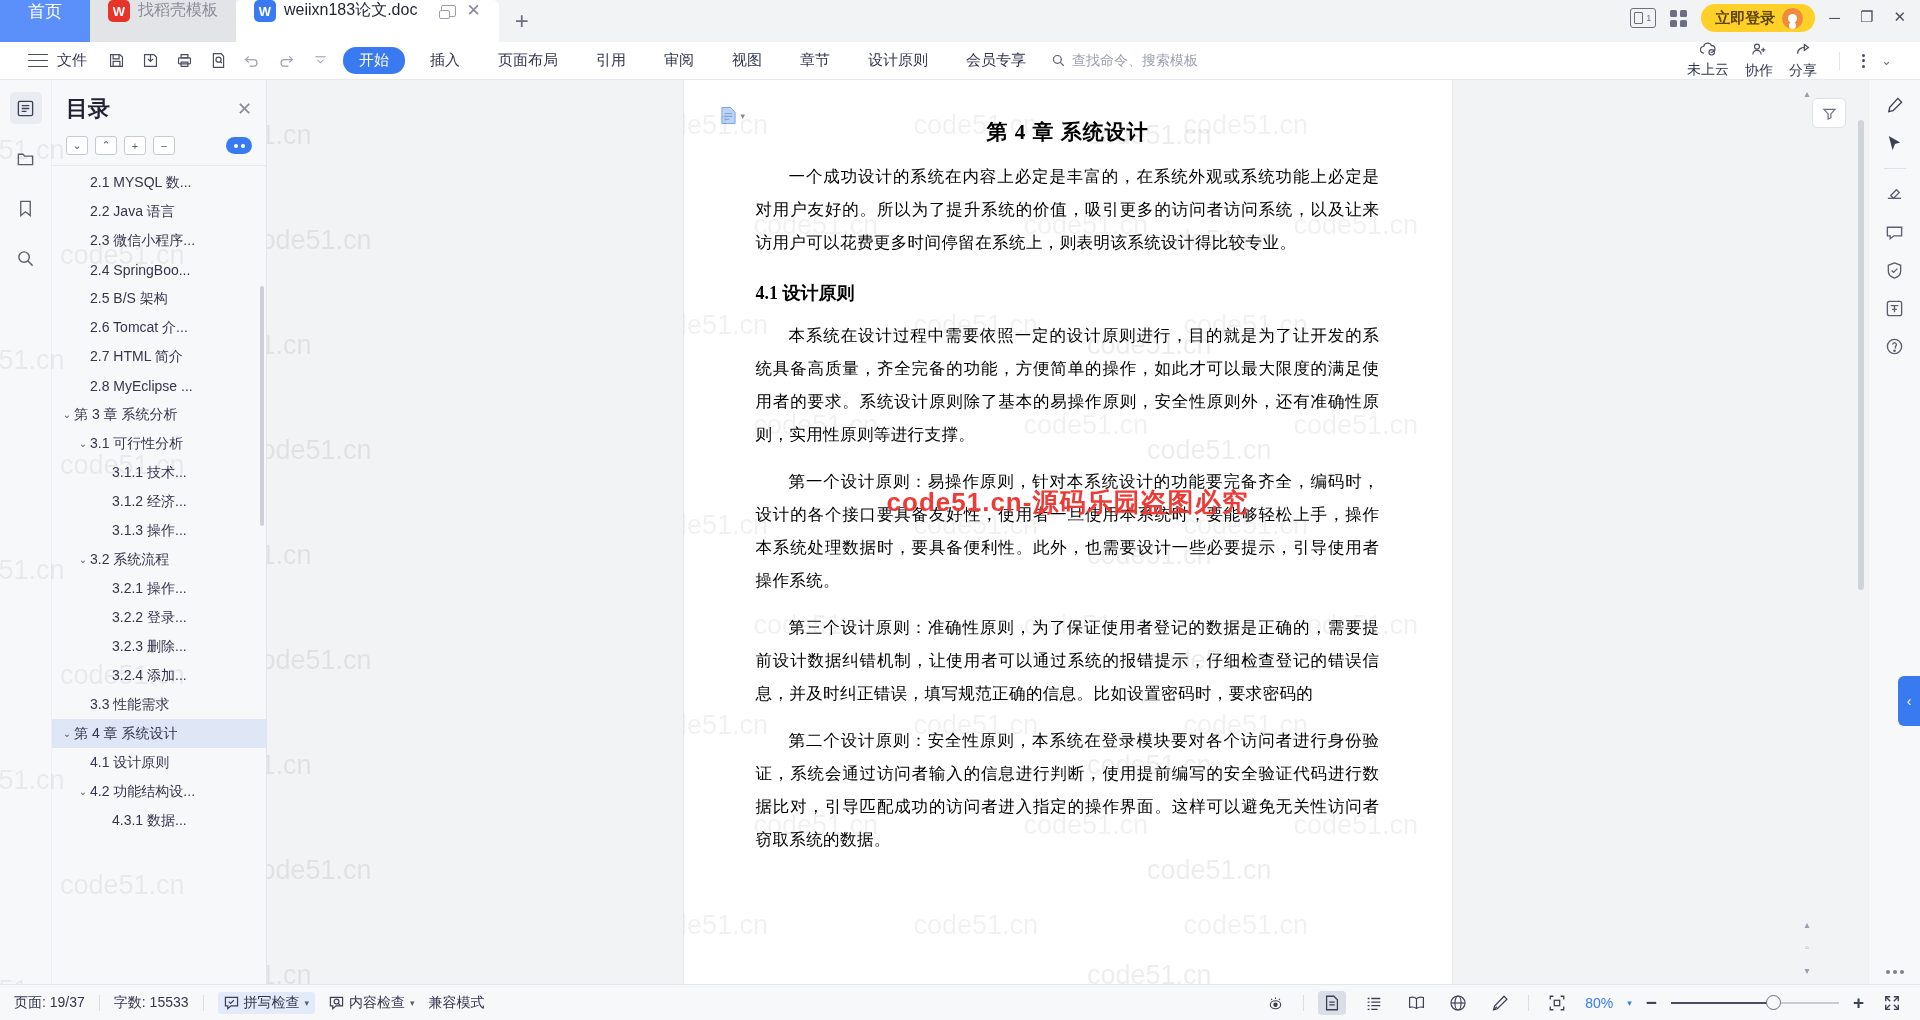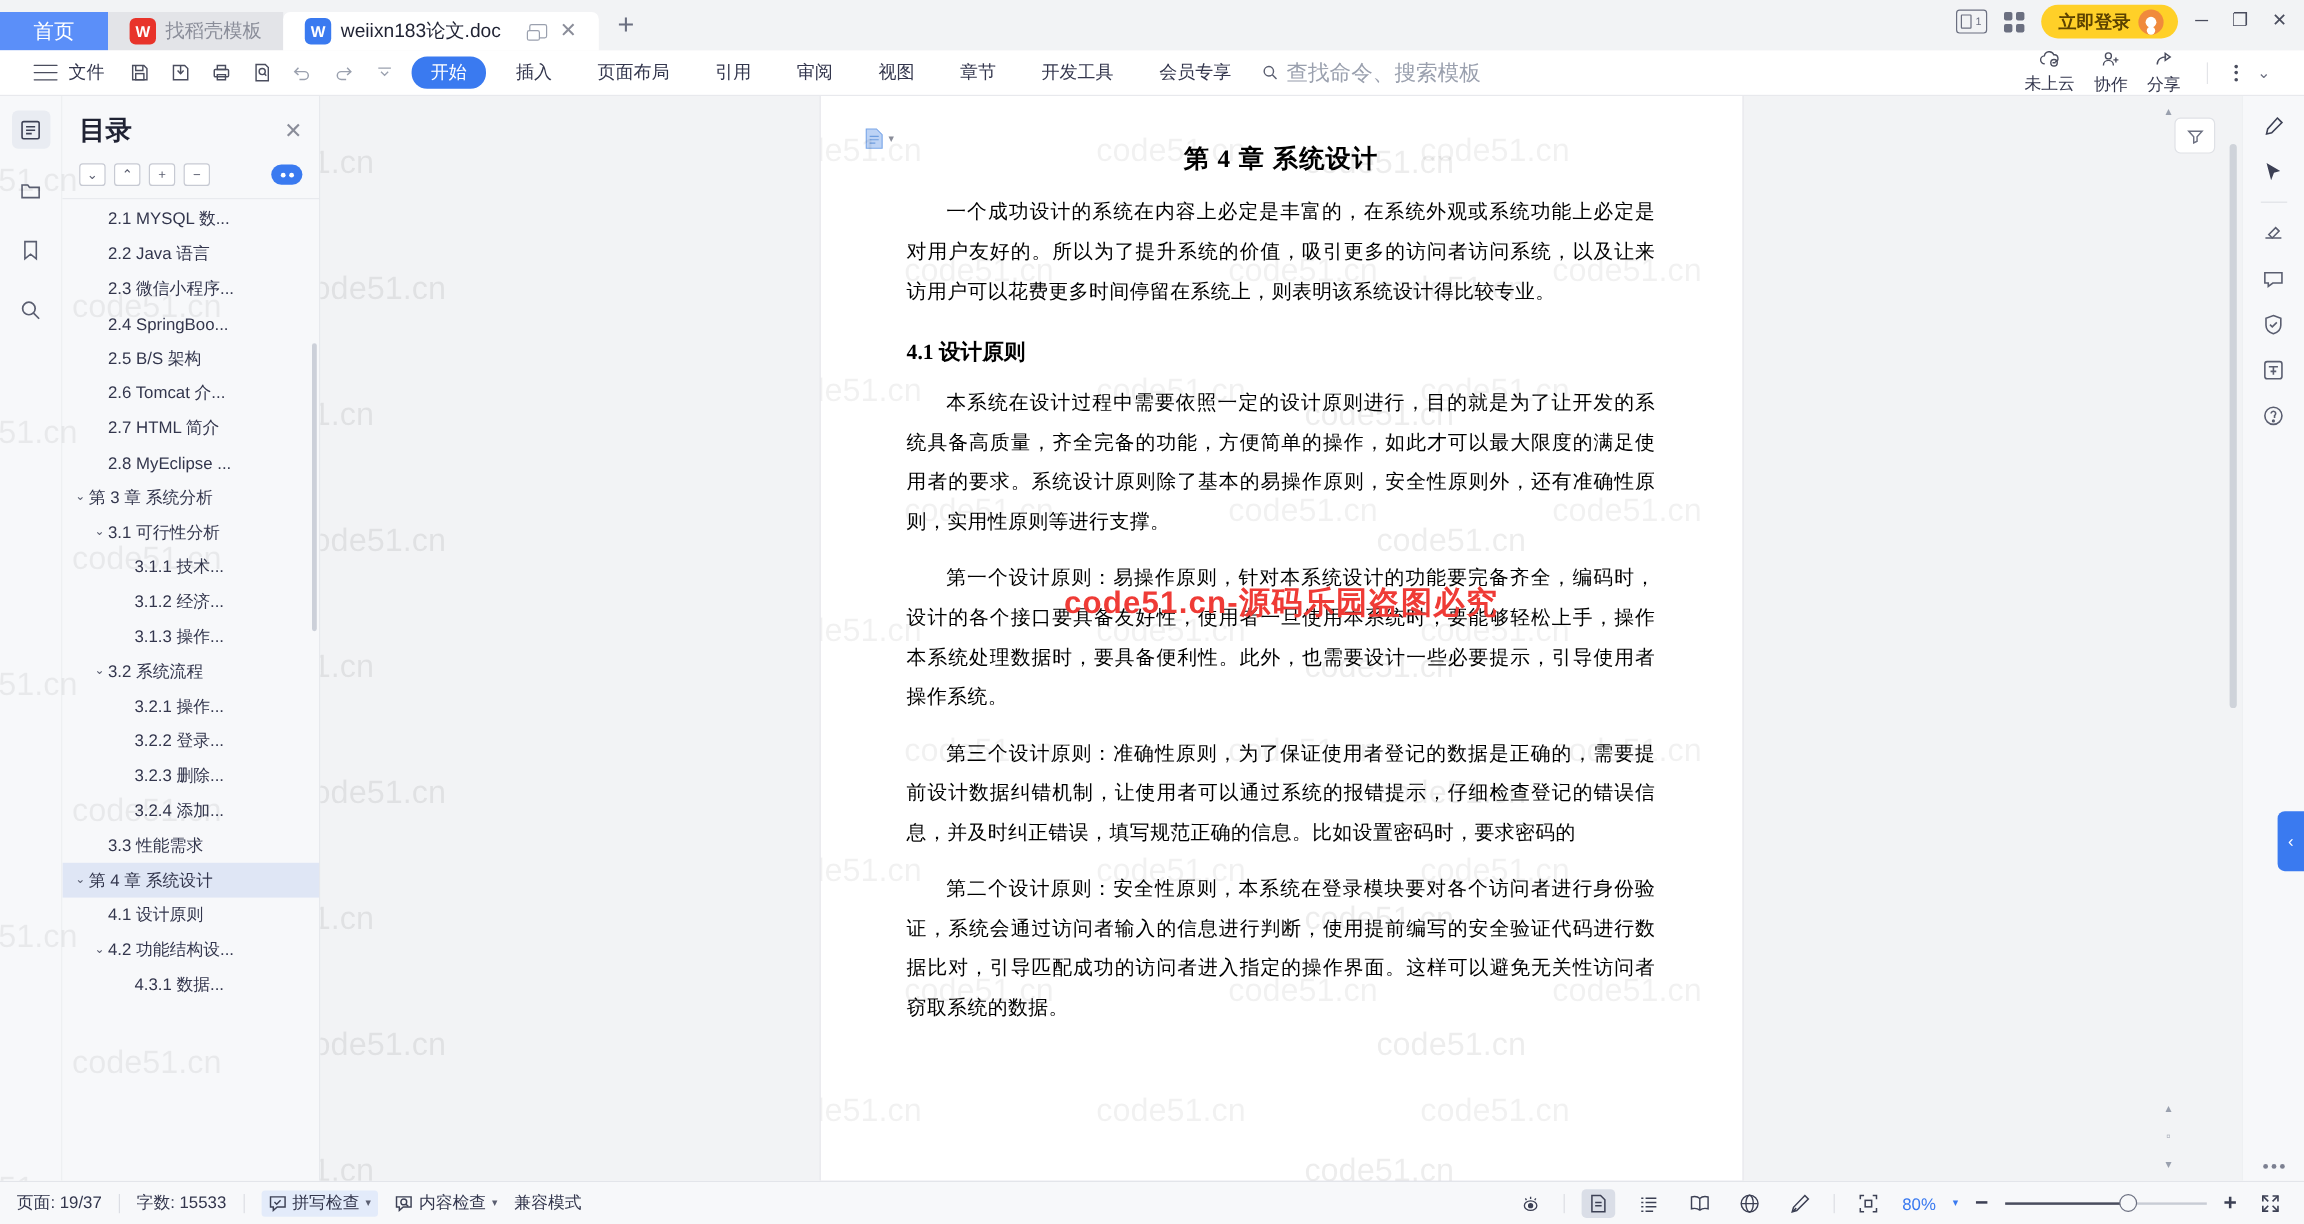--- a/index.html
+++ b/index.html
@@ -6,21 +6,21 @@
   html,body { width:1920px; height:1020px; overflow:hidden; }
   body {
     font-family: "Liberation Sans", "DejaVu Sans", sans-serif;
     background:#f2f3f5; color:#33364d; font-size:14px;
     -webkit-font-smoothing: antialiased;
   }
   .app { width:1920px; height:1020px; display:flex; flex-direction:column; position:relative; }
 
   
   .tabbar { height:42px; background:#f2f3f5; display:flex; align-items:flex-end; position:relative; }
-  .tab { height:32px; display:flex; align-items:center; gap:8px; padding:0 18px; font-size:16px;
+  .tab { height:42px; display:flex; align-items:flex-start; gap:8px; padding:0 18px; font-size:16px;
          position:relative; cursor:default; white-space:nowrap; }
   .tab.home { background:#5b8ff9; color:#fff; width:90px; justify-content:center; font-size:17px;}
   .tab.inactive { background:#e3e4e8; color:#8a8d99; }
   .tab.active { background:#ffffff; color:#1f2233; border-top-left-radius:6px; border-top-right-radius:6px;}
   .tab-ico { width:22px; height:22px; border-radius:5px; display:inline-flex; align-items:center;
              justify-content:center; font-size:13px; font-weight:bold; color:#fff; flex:none;}
   .ico-red { background:#e8332a; }
   .ico-blue { background:#3a7af0; }
   .tab .mini { display:flex; align-items:center; gap:10px; margin-left:16px; color:#9aa0ae; }
   .mini-sq { width:15px; height:12px; border:1.6px solid #9aa0ae; border-radius:2px; position:relative;}
@@ -47,21 +47,21 @@
   .rb-left { display:flex; align-items:center; gap:4px; }
   .hamb { width:20px;height:14px;display:flex;flex-direction:column;justify-content:space-between;margin-right:5px;}
   .hamb i{height:1.8px;background:#4a4d5e;border-radius:1px;display:block;}
   .file-lbl { font-size:15px; color:#33364d; margin-right:10px;}
   .rb-ico { width:30px;height:28px;display:flex;align-items:center;justify-content:center;color:#4a4d5e;}
   .rb-ico svg{display:block;}
   .rb-sep { width:1px;height:18px;background:#e3e4e8;margin:0 6px;}
   .tabs-main { display:flex; align-items:center; gap:12px; margin-left:8px;}
   .mtab { font-size:15px; color:#33364d; padding:4px 13px; border-radius:13px; white-space:nowrap;}
   .mtab.sel { background:#3a7af0; color:#fff; font-weight:500; padding:4px 16px;}
-  .search-wrap { display:flex; align-items:center; gap:6px; margin-left:12px; color:#9aa0ae; font-size:18px;text-align:center;}
+  .search-wrap { display:flex; align-items:center; gap:6px; margin-left:12px; color:#9aa0ae; font-size:14px;text-align:center;}
   .rb-right { margin-left:auto; display:flex; align-items:center; gap:16px; color:#33364d; font-size:14px;}
   .rb-right .item{ display:flex; align-items:center; gap:5px; white-space:nowrap;flex-direction:column;}
   .dots-v{display:flex;flex-direction:column;gap:2.5px;}
   .dots-v i{width:3px;height:3px;border-radius:50%;background:#4a4d5e;display:block;}
 
   
   .main { flex:1; display:flex; position:relative; overflow:hidden; background:#f2f3f5;}
 
   
   .rail { width:52px; background:#f7f8fa; display:flex; flex-direction:column; align-items:center;
@@ -247,21 +247,21 @@
     </div>
 
     <div class="tabs-main">
       <span class="mtab sel">开始</span>
       <span class="mtab">插入</span>
       <span class="mtab">页面布局</span>
       <span class="mtab">引用</span>
       <span class="mtab">审阅</span>
       <span class="mtab">视图</span>
       <span class="mtab">章节</span>
-      <span class="mtab">开发工具</span>
+      <span class="mtab">设计原则</span>
       <span class="mtab">会员专享</span>
     </div>
 
     <div class="search-wrap">
       <svg width="15" height="15" viewBox="0 0 20 20" fill="none" stroke="#5a5e70" stroke-width="1.6">
         <circle cx="8.5" cy="8.5" r="5.2"></circle>
           <path d="M12.4 12.4L17 17"></path>
       </svg>
       <span>查找命令、搜索模板</span>
     </div>

